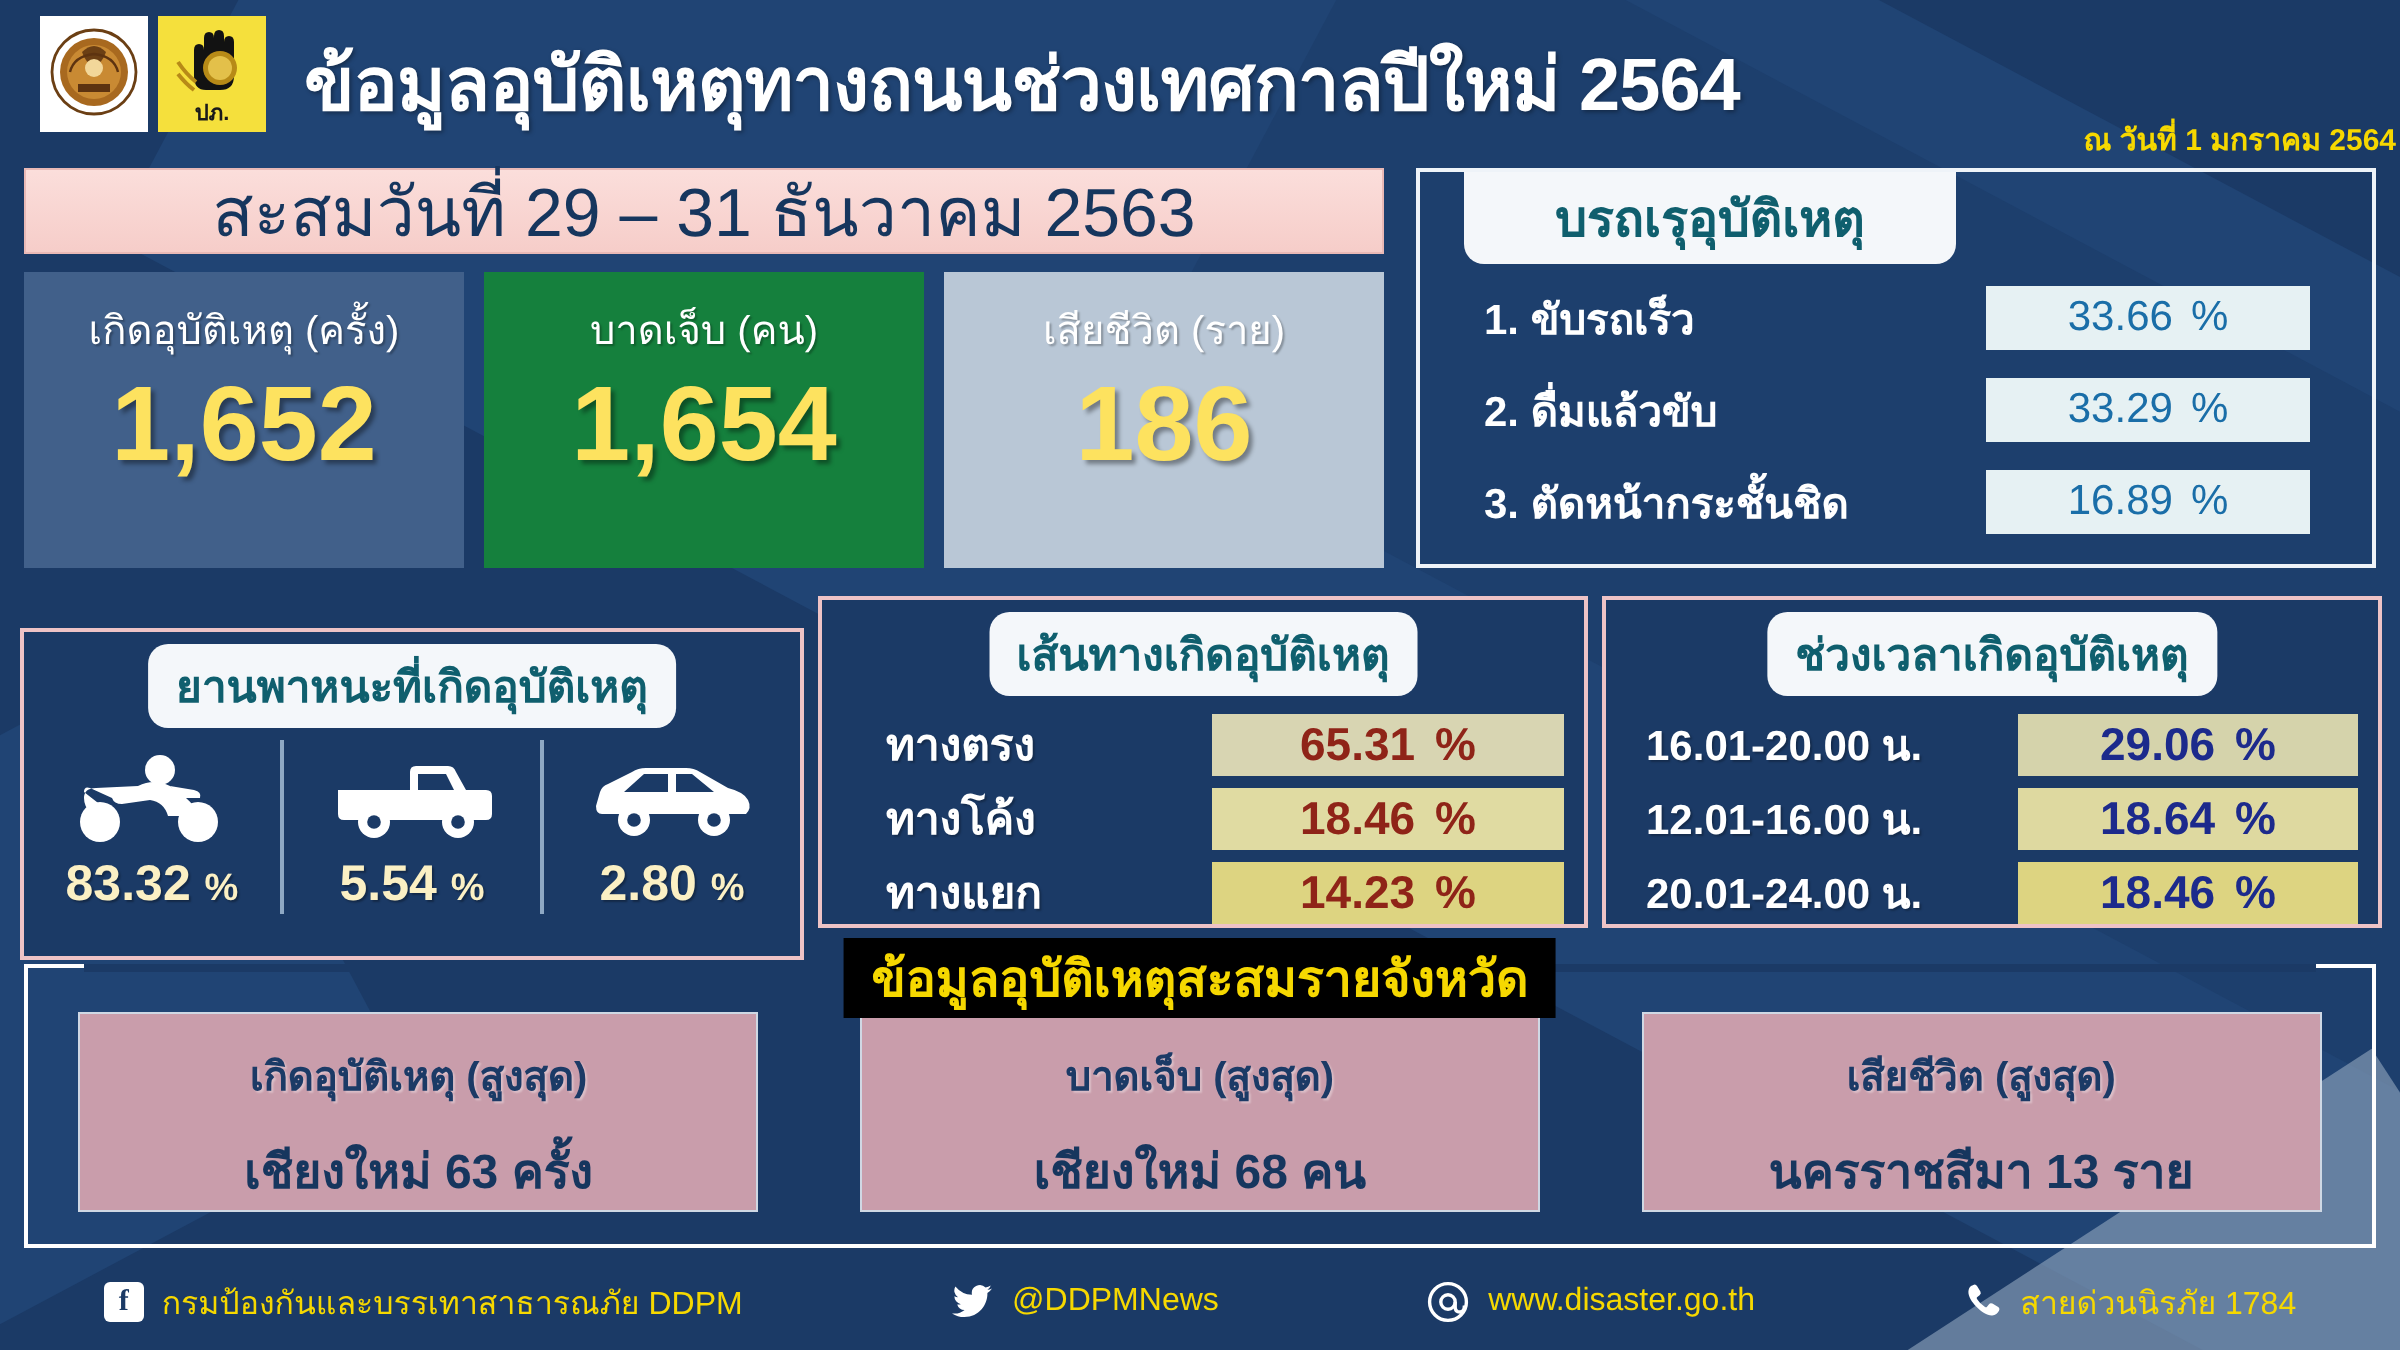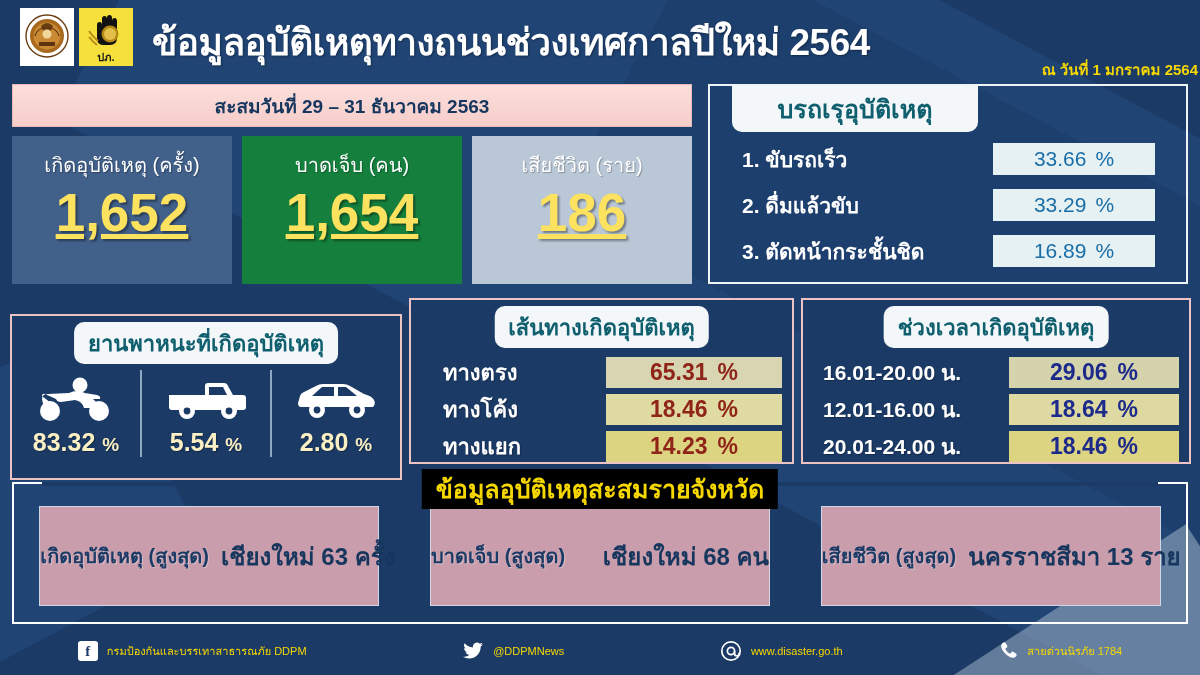--- a/index.html
+++ b/index.html
@@ -57,40 +57,40 @@
   }
 
   
   .pink-banner {
     position:absolute; left:12px; top:84px; width:680px; height:43px;
     background:linear-gradient(180deg,#fbdedb 0%,#f6cdc9 100%);
     border:1px solid #e9b9b6;
     display:flex; align-items:center; justify-content:center;
   }
   .pink-banner span {
-    font-size:19px; font-weight:bold; color:#16365e; white-space:nowrap;
+    font-size:34px; font-weight:normal; color:#16365e; white-space:nowrap;
   }
 
   
   .stats { position:absolute; left:12px; top:136px; display:flex; gap:10px; }
   .stat {
     width:220px; height:148px;
     display:flex; flex-direction:column; align-items:center;
     padding-top:13px;
   }
   .stat.s1 { background:#41608a; }
   .stat.s2 { background:#15803d; }
   .stat.s3 { background:#b9c7d6; }
   .stat-label {
     font-size:20px; color:#ffffff; font-weight:normal;
     text-shadow:1px 1px 1px rgba(0,0,0,.28); white-space:nowrap;
   }
   .stat-value {
     font-size:53px; font-weight:bold; color:#fde25f; margin-top:4px;
-    text-shadow:2px 2px 2px rgba(0,0,0,.38); line-height:1.05;text-decoration:underline;
+    text-shadow:2px 2px 2px rgba(0,0,0,.38); line-height:1.05;
   }
 
   
   .causes {
     position:absolute; left:708px; top:84px; width:480px; height:200px;
     background:transparent; border:2px solid #eef3f8;
   }
   .panel-pill {
     background:#f4f7fa; border-radius:0 0 12px 12px;
     display:inline-flex; align-items:center; justify-content:center;
@@ -177,39 +177,39 @@
     position:absolute; top:-2px; left:28px; right:28px; height:4px;
     background:#1b3a66; z-index:2;
   }
   .prov-cards {
     position:absolute; top:22px; left:0; width:100%;
     display:flex; justify-content:space-around; align-items:flex-start;
   }
   .prov-card {
     width:340px; height:100px; background:#c99dab;
     border:1px solid #cfd8e4;
-    display:flex; flex-direction:row; align-items:center; justify-content:space-between;
+    display:flex; flex-direction:column; align-items:center; justify-content:flex-end;
     gap:12px;
   }
   .prov-card-title {
     font-size:20px; font-weight:bold; color:#1b3a66;
     text-shadow:1px 1px 1px rgba(255,255,255,.35); white-space:nowrap;
   }
   .prov-card-value {
     font-size:24px; font-weight:bold; color:#16365e; white-space:nowrap;
   }
 
   
   .footer {
     position:absolute; left:0; bottom:0; width:1200px; height:48px;
     display:flex; align-items:center; justify-content:space-around;
     z-index:5;
   }
   .f-item { display:flex; align-items:center; gap:9px; }
-  .f-text { font-size:11px; color:#f6d800; white-space:nowrap; }
+  .f-text { font-size:16px; color:#f6d800; white-space:nowrap; }
   .fb-icon {
     width:20px; height:20px; background:#ffffff; border-radius:3px;
     color:#1b3a66; font-weight:bold; font-size:15px;
     display:flex; align-items:center; justify-content:center;
     font-family:"Liberation Serif",serif; line-height:1;
   }
   .svg-ic { display:block; }
 </style>
 </head>
 <body>

